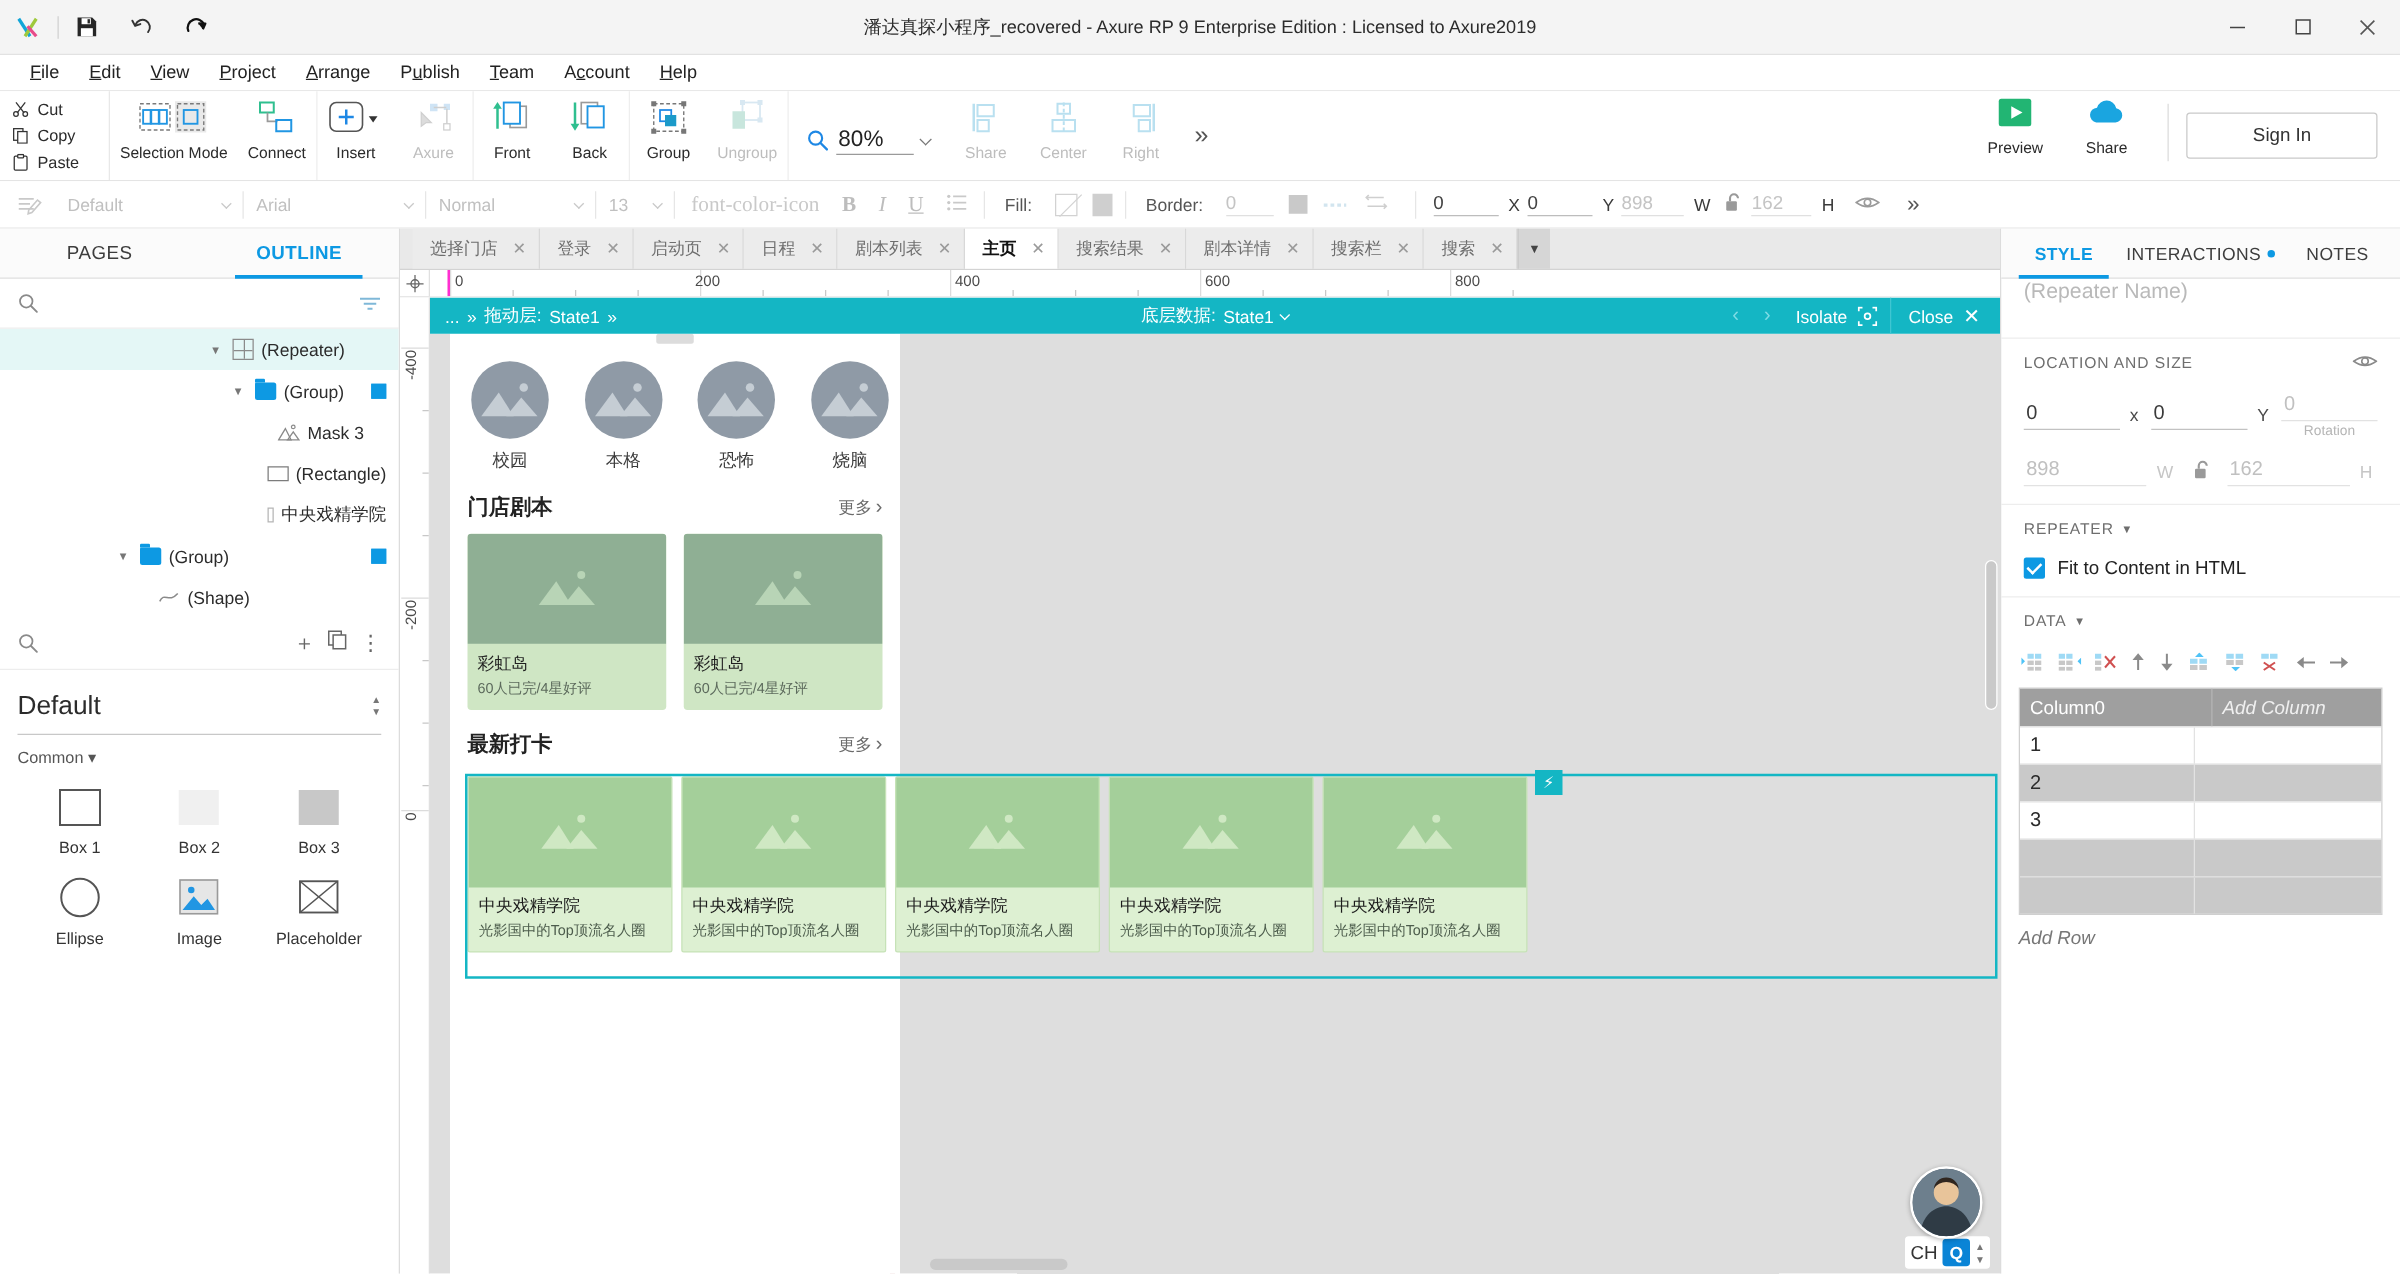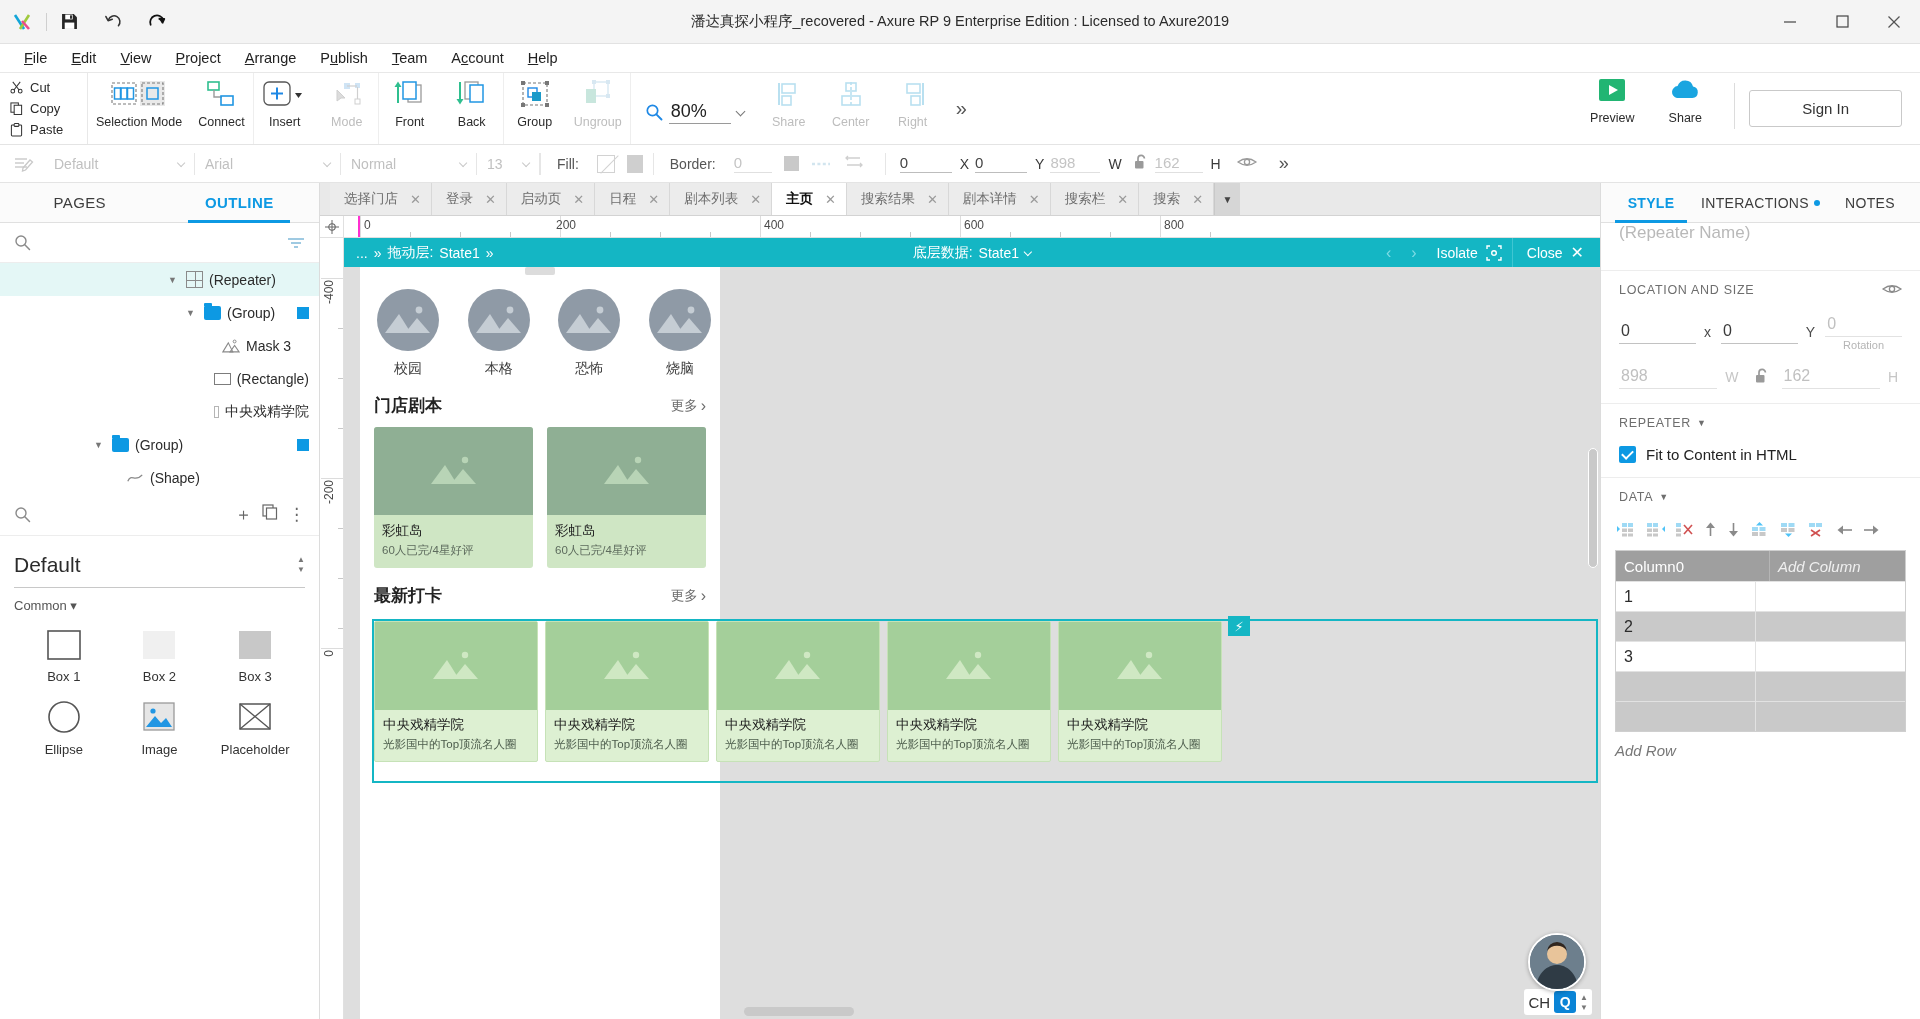--- a/index.html
+++ b/index.html
@@ -470,21 +470,21 @@
       <span class="gl">
         <svg width="30" height="30" viewBox="0 0 30 30">
           <rect x="12" y="4" width="6" height="6" fill="#cfe4f5"></rect>
           <rect x="23" y="4" width="5" height="5" fill="#cfe4f5"></rect>
           <rect x="23" y="20" width="5" height="5" fill="none" stroke="#cfcfcf"></rect>
           <line x1="15" y1="7" x2="25" y2="7" stroke="#cfcfcf" stroke-width="1.2"></line>
           <line x1="25.5" y1="8" x2="25.5" y2="20" stroke="#cfcfcf" stroke-width="1.2"></line>
           <path d="M5 22 L5 11 L13 19 L9 19 Z" fill="#dcdcdc" stroke="#cfcfcf"></path>
         </svg>
       </span>
-      <span class="lb">Mode</span>
+      <span class="lb">Axure</span>
     </div>
   </div>
 
   <div class="tgroup">
     <div class="tbtn">
       <span class="gl">
         <svg width="32" height="30" viewBox="0 0 32 30">
           <rect x="14" y="6" width="13" height="17" fill="#fff" stroke="#9a9a9a" stroke-width="1.3"></rect>
           <rect x="9" y="3" width="13" height="17" fill="#fff" stroke="#2196e3" stroke-width="1.5"></rect>
           <line x1="4" y1="24" x2="4" y2="5" stroke="#2fbf8f" stroke-width="2"></line>
@@ -625,20 +625,36 @@
   <div class="sb-cell sb-select" style="width:135px;">
     <span>Normal</span>
     <span class="sb-caret"></span>
   </div>
   <div class="sb-div"></div>
   <div class="sb-cell sb-select" style="width:62px;">
     <span>13</span>
     <span class="sb-caret"></span>
   </div>
   <div class="sb-div"></div>
+  <div class="sb-cell" style="padding:0 4px;">
+    <span class="sb-icon" style="font-family:'Liberation Serif',serif;font-size:17px;">font-color-icon</span>
+    <span class="sb-icon" style="font-weight:bold;font-family:'Liberation Serif',serif;font-size:17px;color:#bdbdbd;">B</span>
+    <span class="sb-icon" style="font-style:italic;font-family:'Liberation Serif',serif;font-size:17px;color:#bdbdbd;">I</span>
+    <span class="sb-icon" style="text-decoration:underline;font-family:'Liberation Serif',serif;font-size:17px;color:#bdbdbd;">U</span>
+    <span class="sb-icon">
+      <svg width="17" height="14" viewBox="0 0 17 14">
+        <circle cx="2" cy="2" r="1.3" fill="#c9c9c9"></circle>
+          <line x1="5.5" y1="2" x2="16" y2="2" stroke="#c9c9c9" stroke-width="1.4"></line>
+        <circle cx="2" cy="7" r="1.3" fill="#c9c9c9"></circle>
+          <line x1="5.5" y1="7" x2="16" y2="7" stroke="#c9c9c9" stroke-width="1.4"></line>
+        <circle cx="2" cy="12" r="1.3" fill="#c9c9c9"></circle>
+          <line x1="5.5" y1="12" x2="16" y2="12" stroke="#c9c9c9" stroke-width="1.4"></line>
+      </svg>
+    </span>
+  </div>
   <div class="sb-div"></div>
   <div class="sb-cell" style="gap:12px;padding-left:16px;">
     <span class="sb-lab">Fill:</span>
     <span class="swatch-none"></span>
     <span class="swatch-grey"></span>
   </div>
   <div class="sb-div"></div>
   <div class="sb-cell" style="gap:12px;padding-left:16px;">
     <span class="sb-lab">Border:</span>
     <span class="sb-num dim" style="width:38px;">0</span>

